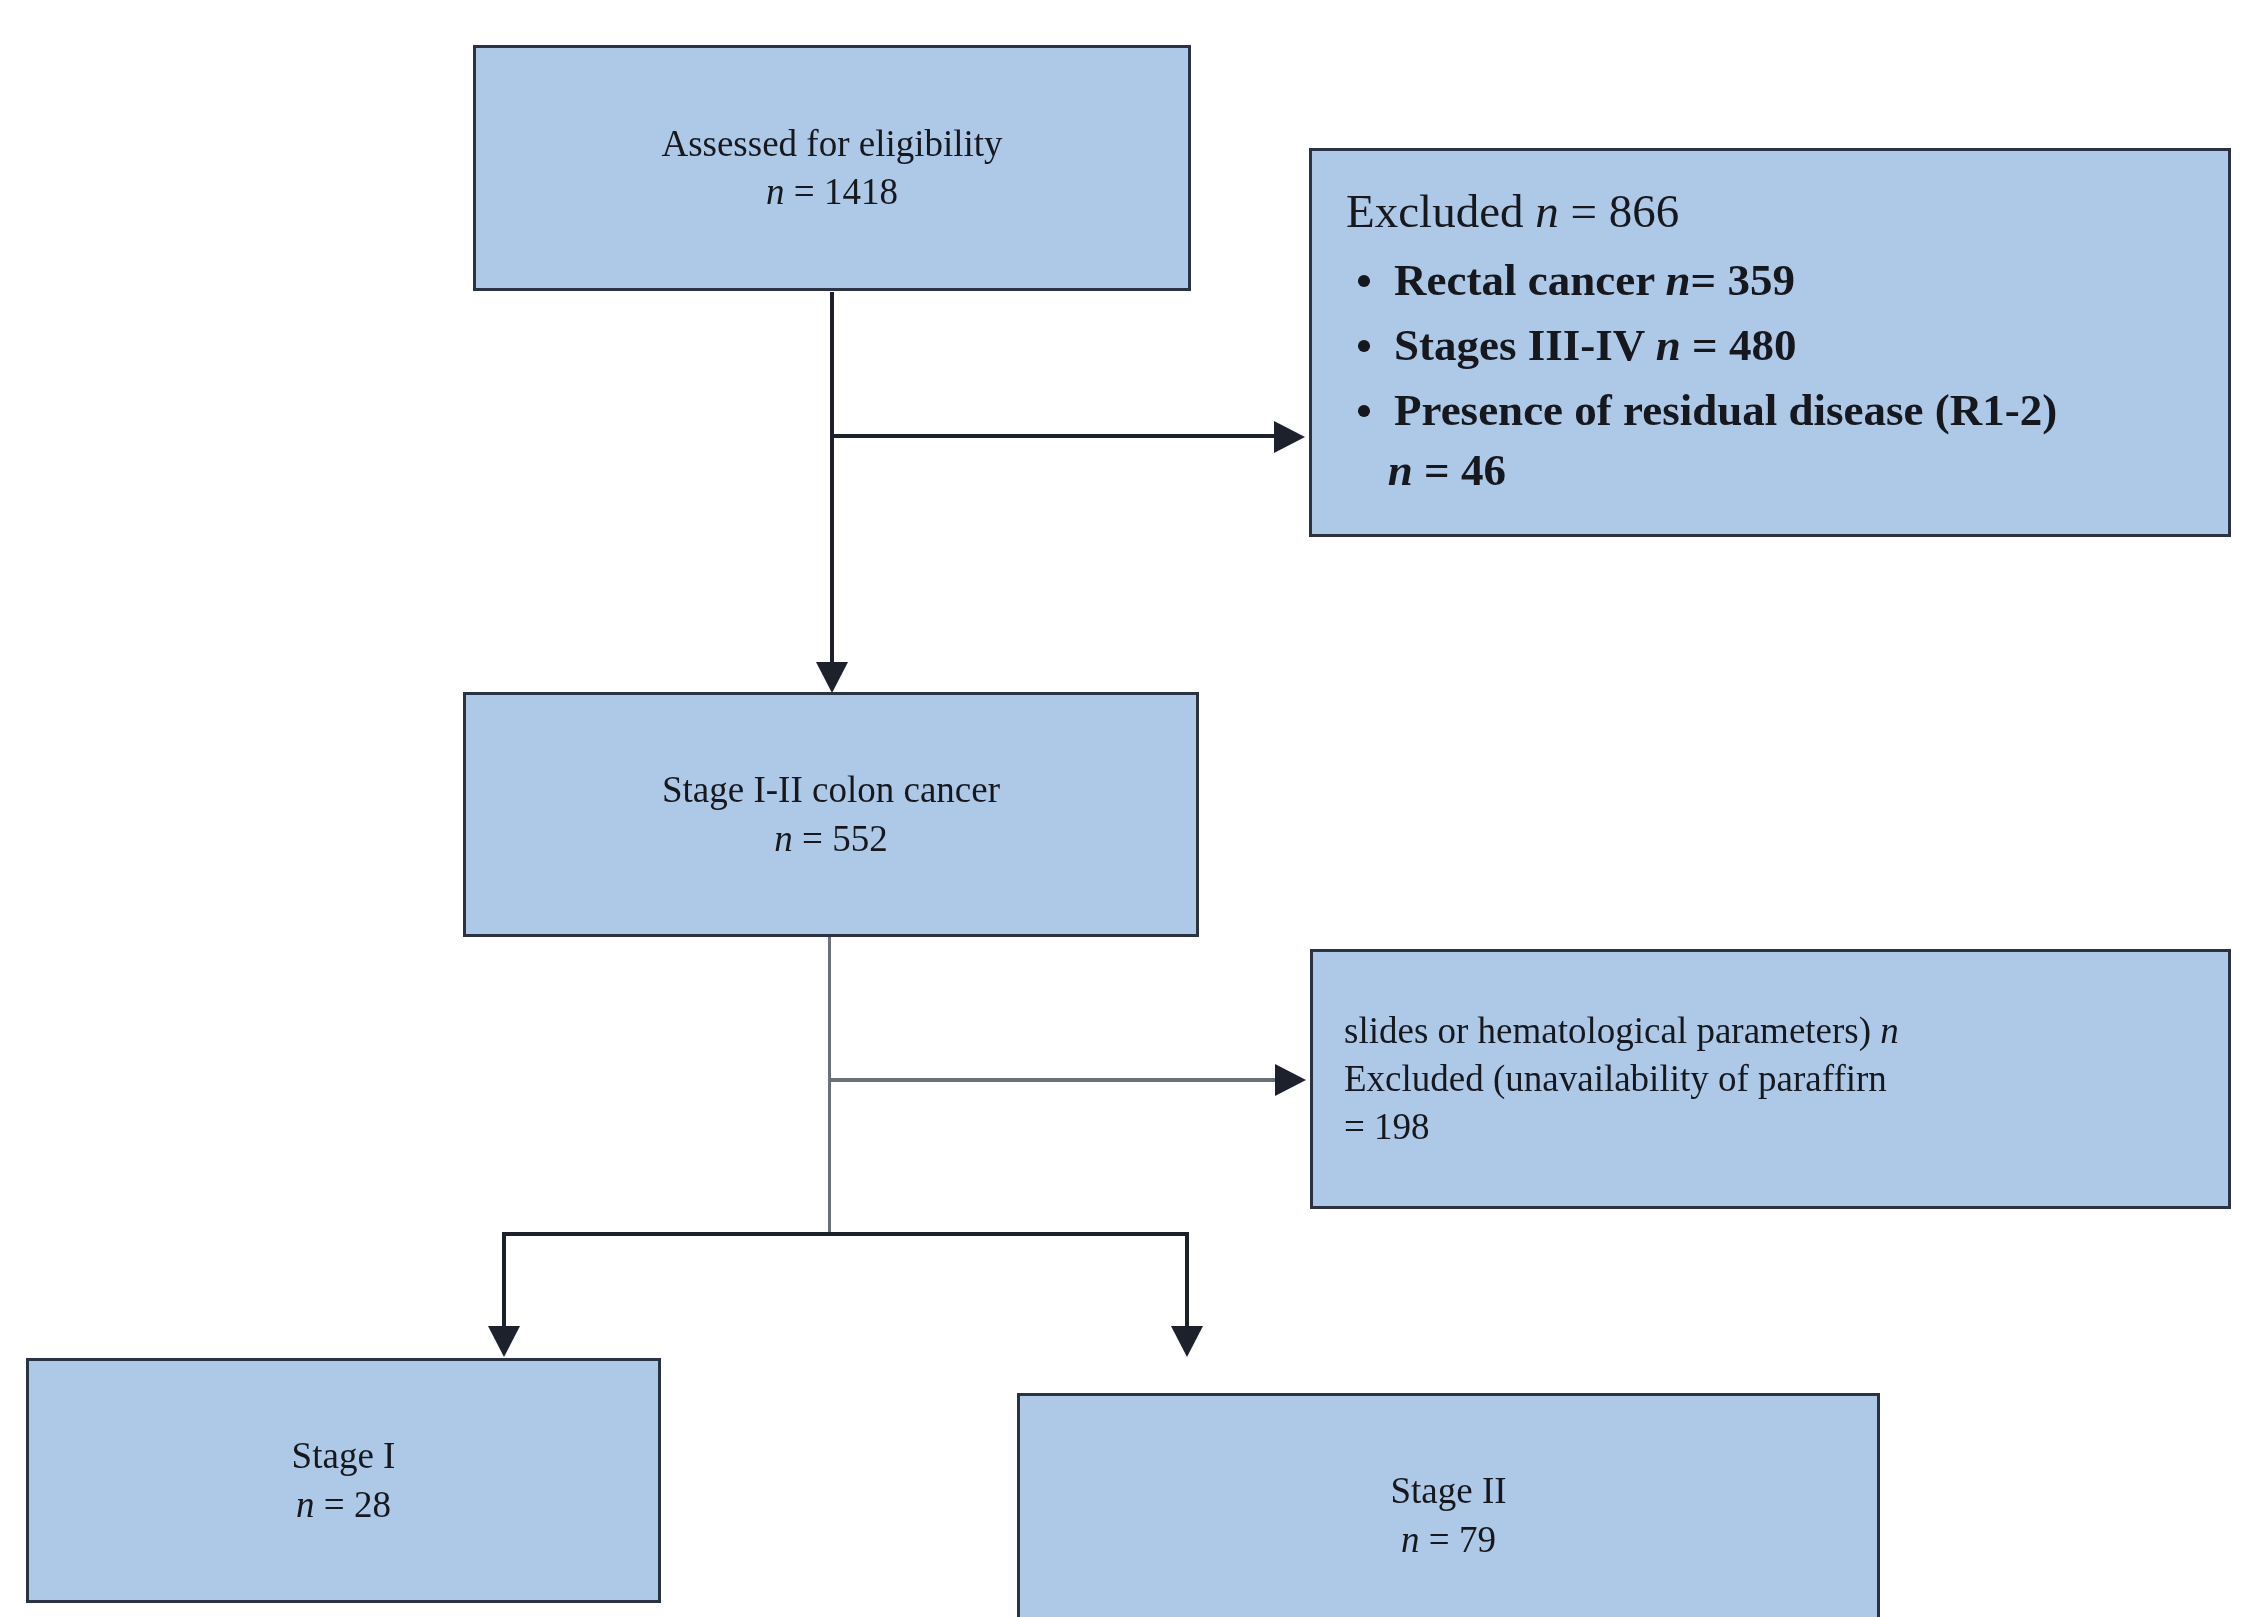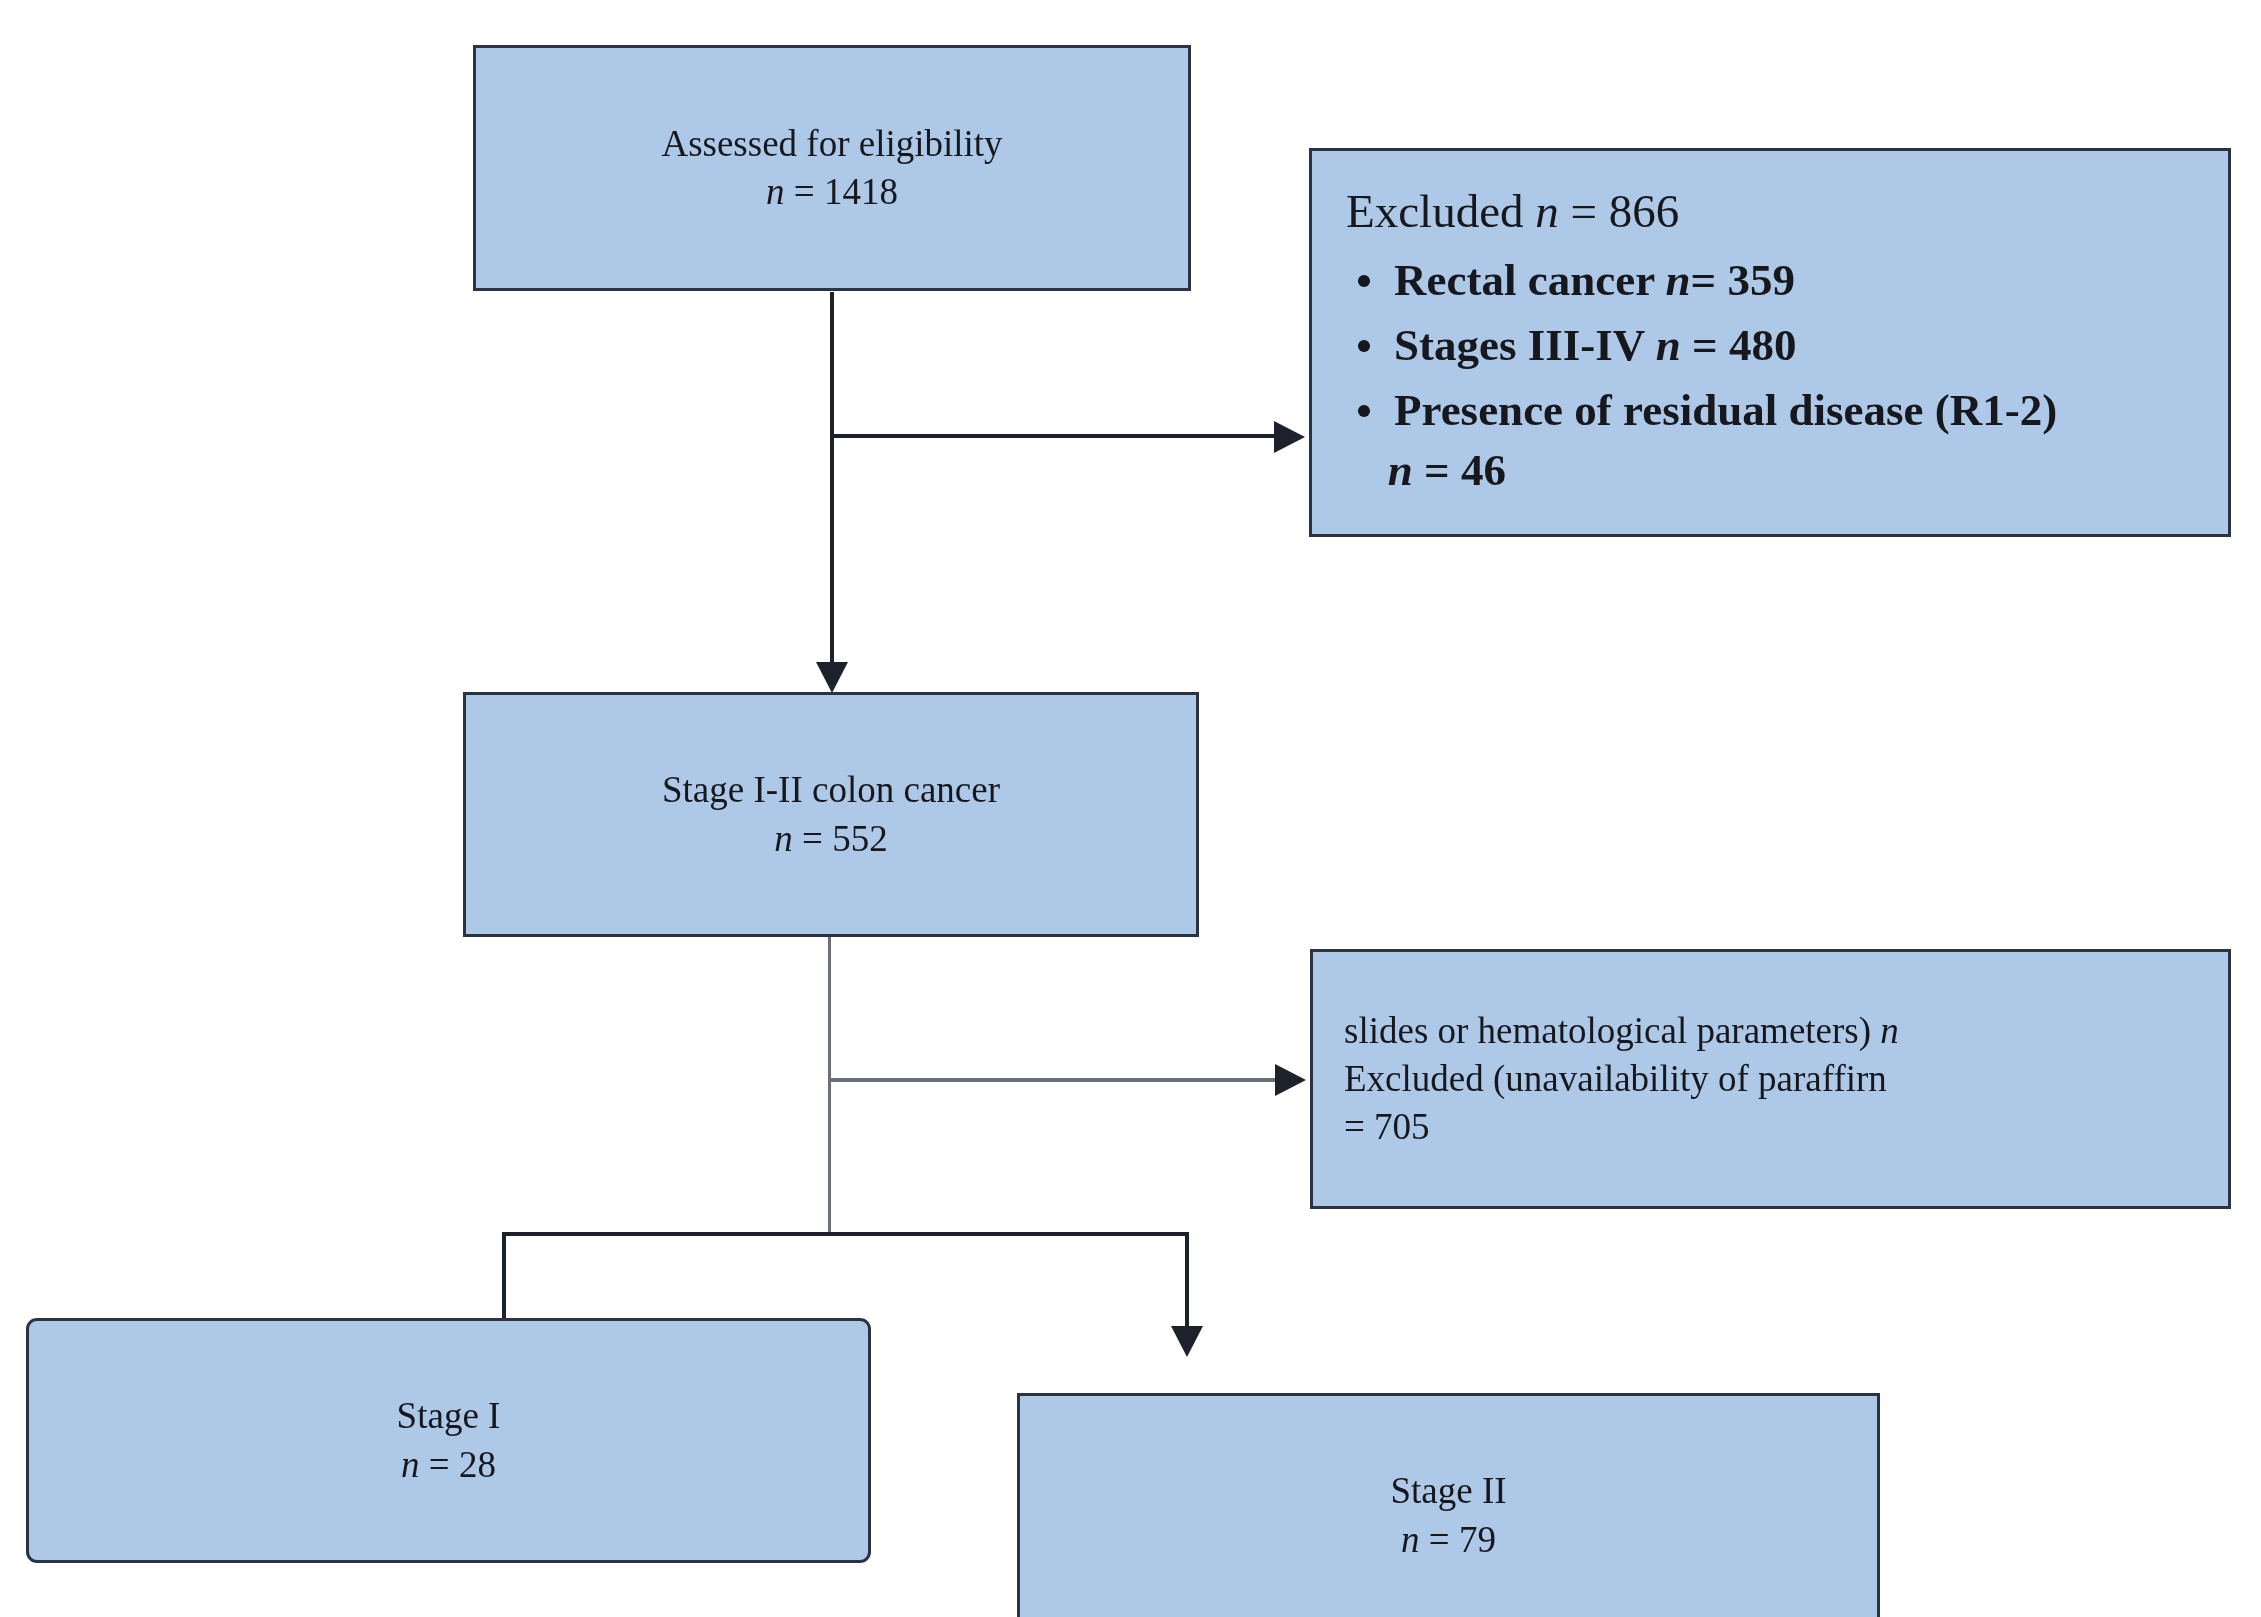--- a/index.html
+++ b/index.html
@@ -152,24 +152,24 @@
   </div>
 
   <div class="node centered" style="left:463px; top:692px; width:736px; height:245px;">
     <span class="line">Stage I-II colon cancer</span>
     <span class="line"><span class="it">n</span><span> = 552</span></span>
   </div>
 
   <div class="node lefted" style="left:1310px; top:949px; width:921px; height:260px; padding:25px 23px 25px 31px;">
     <span class="line wrap"><span>slides or hematological parameters) </span><span class="it">n</span></span>
     <span class="line wrap">Excluded (unavailability of paraffirn</span>
-    <span class="line">= 705</span>
+    <span class="line">= 198</span>
   </div>
 
-  <div class="node centered" style="left:26px; top:1318px; width:845px; height:245px;border-radius:11px;">
+  <div class="node centered" style="left:26px; top:1358px; width:635px; height:245px;">
     <span class="line">Stage I</span>
     <span class="line"><span class="it">n</span><span> = 28</span></span>
   </div>
 
   <div class="node centered" style="left:1017px; top:1393px; width:863px; height:245px;">
     <span class="line">Stage II</span>
     <span class="line"><span class="it">n</span><span> = 79</span></span>
   </div>
 
 </div>

